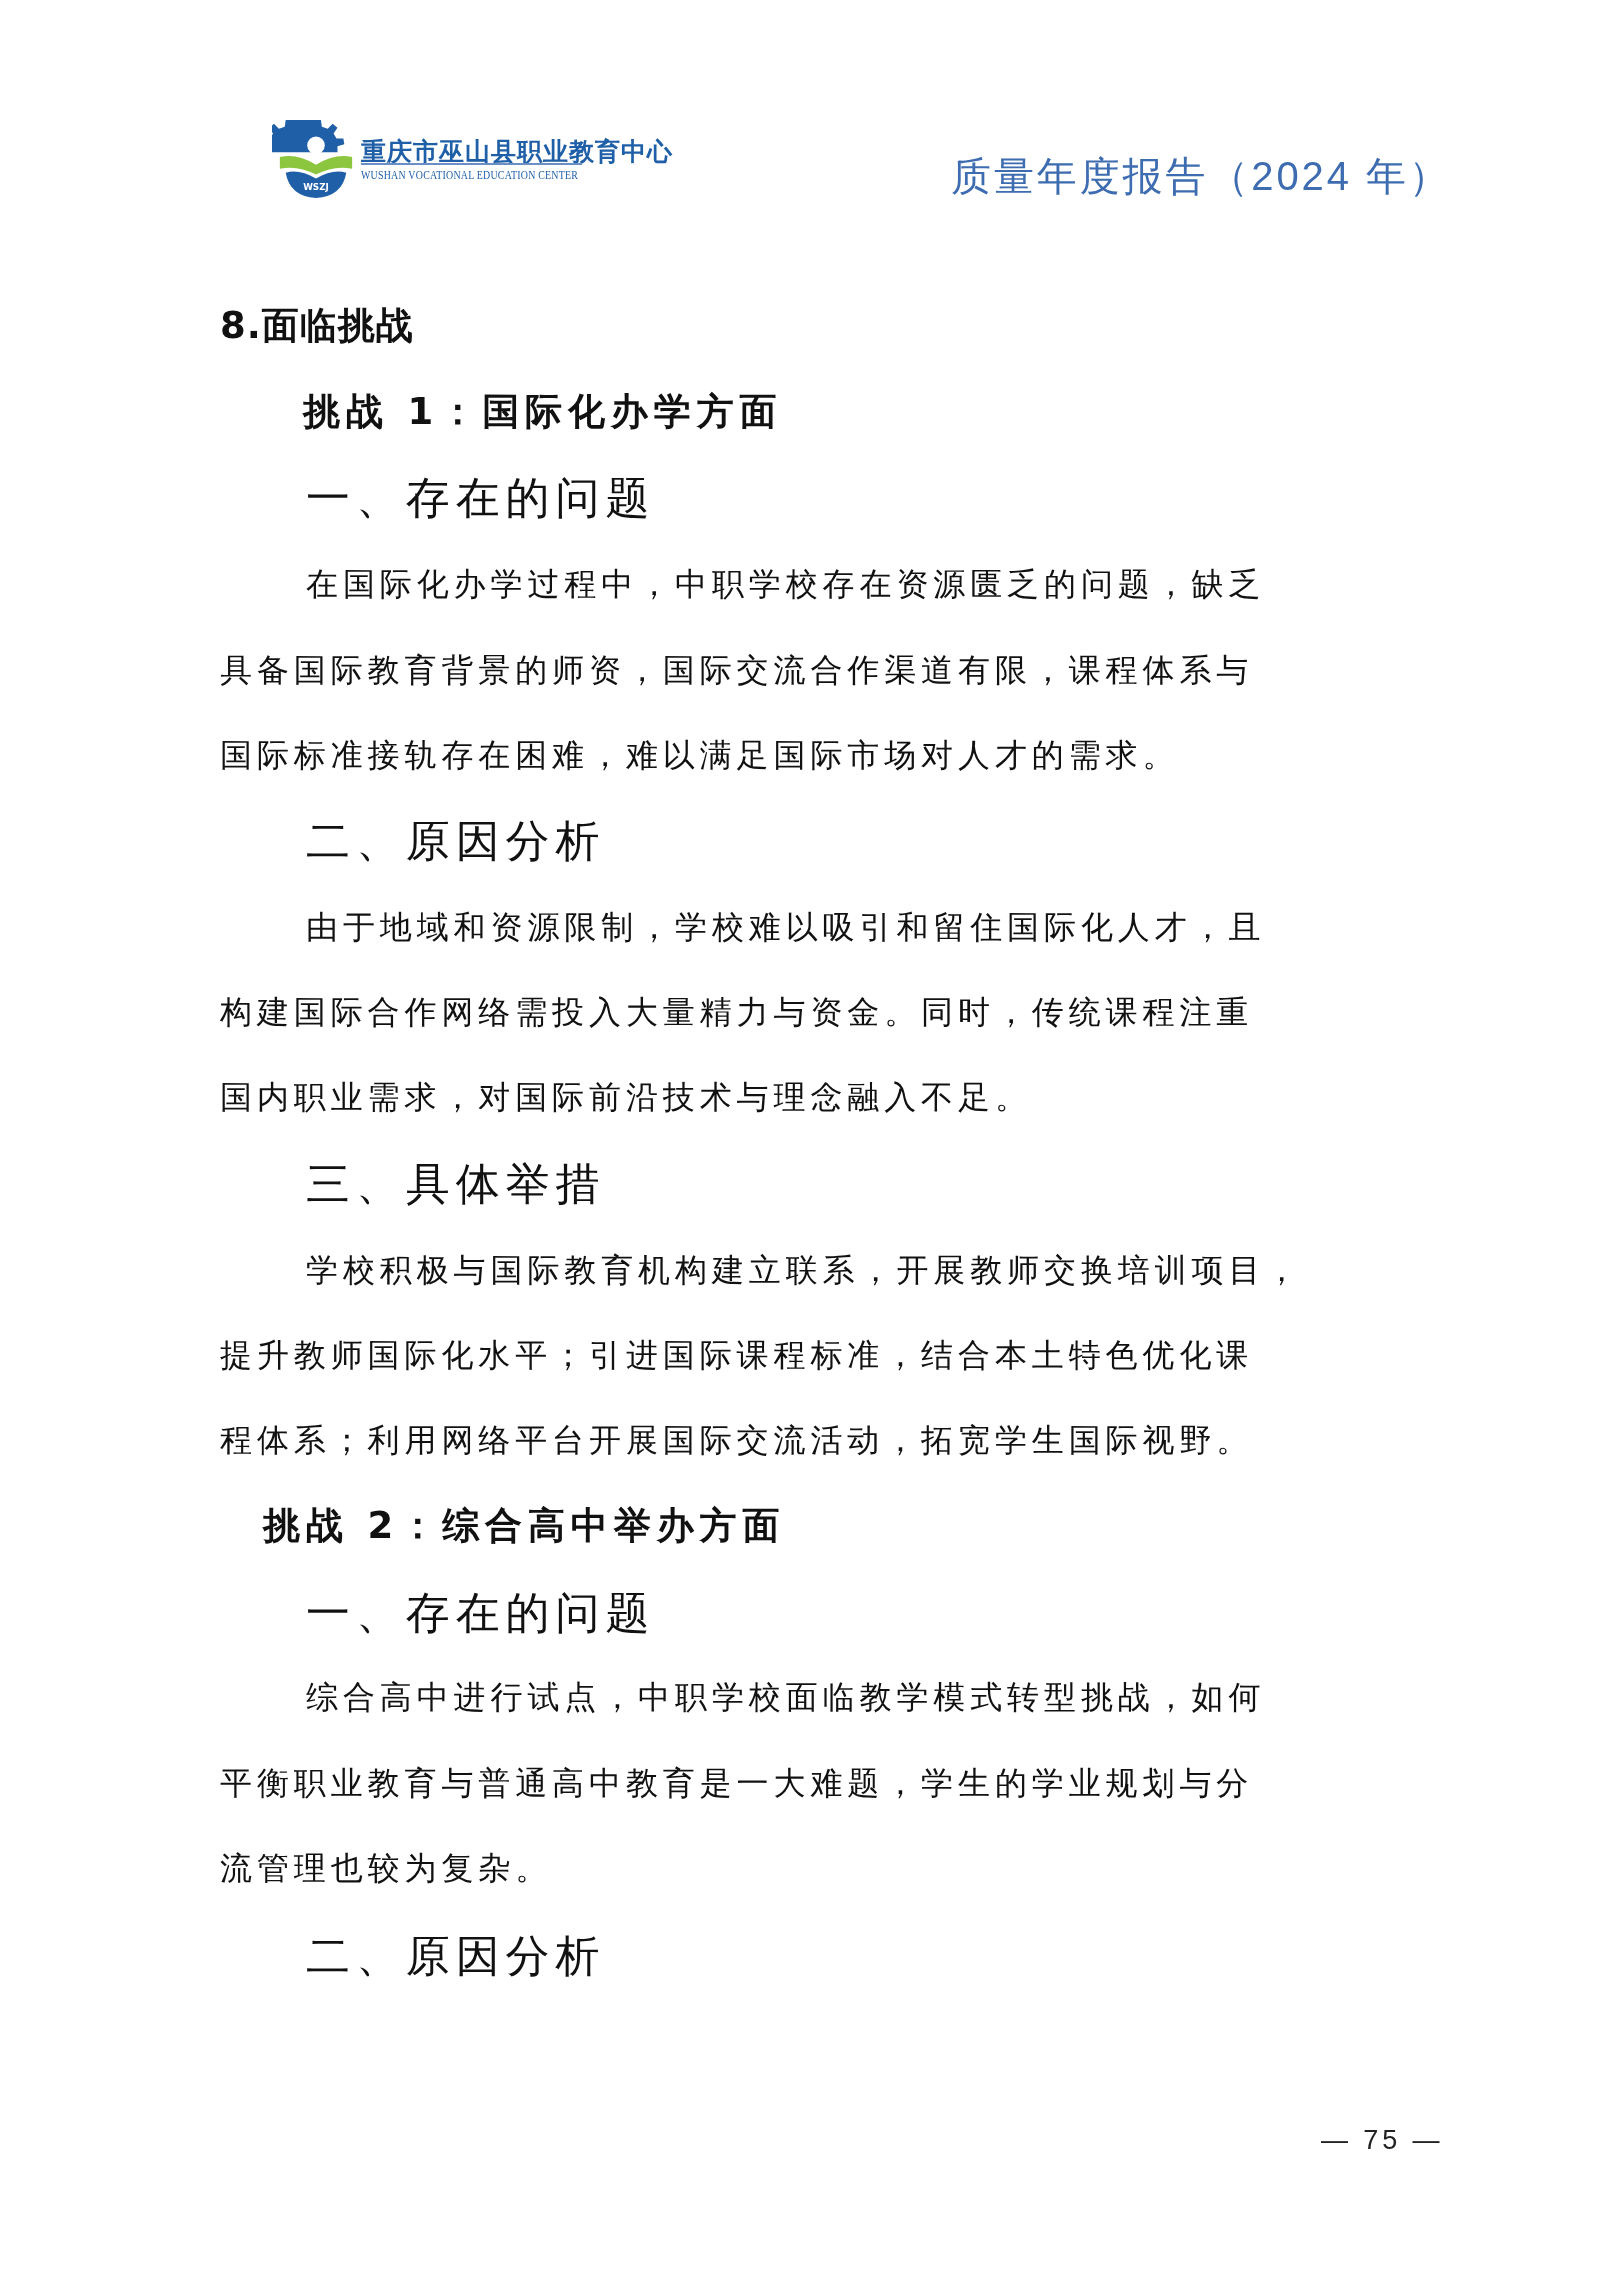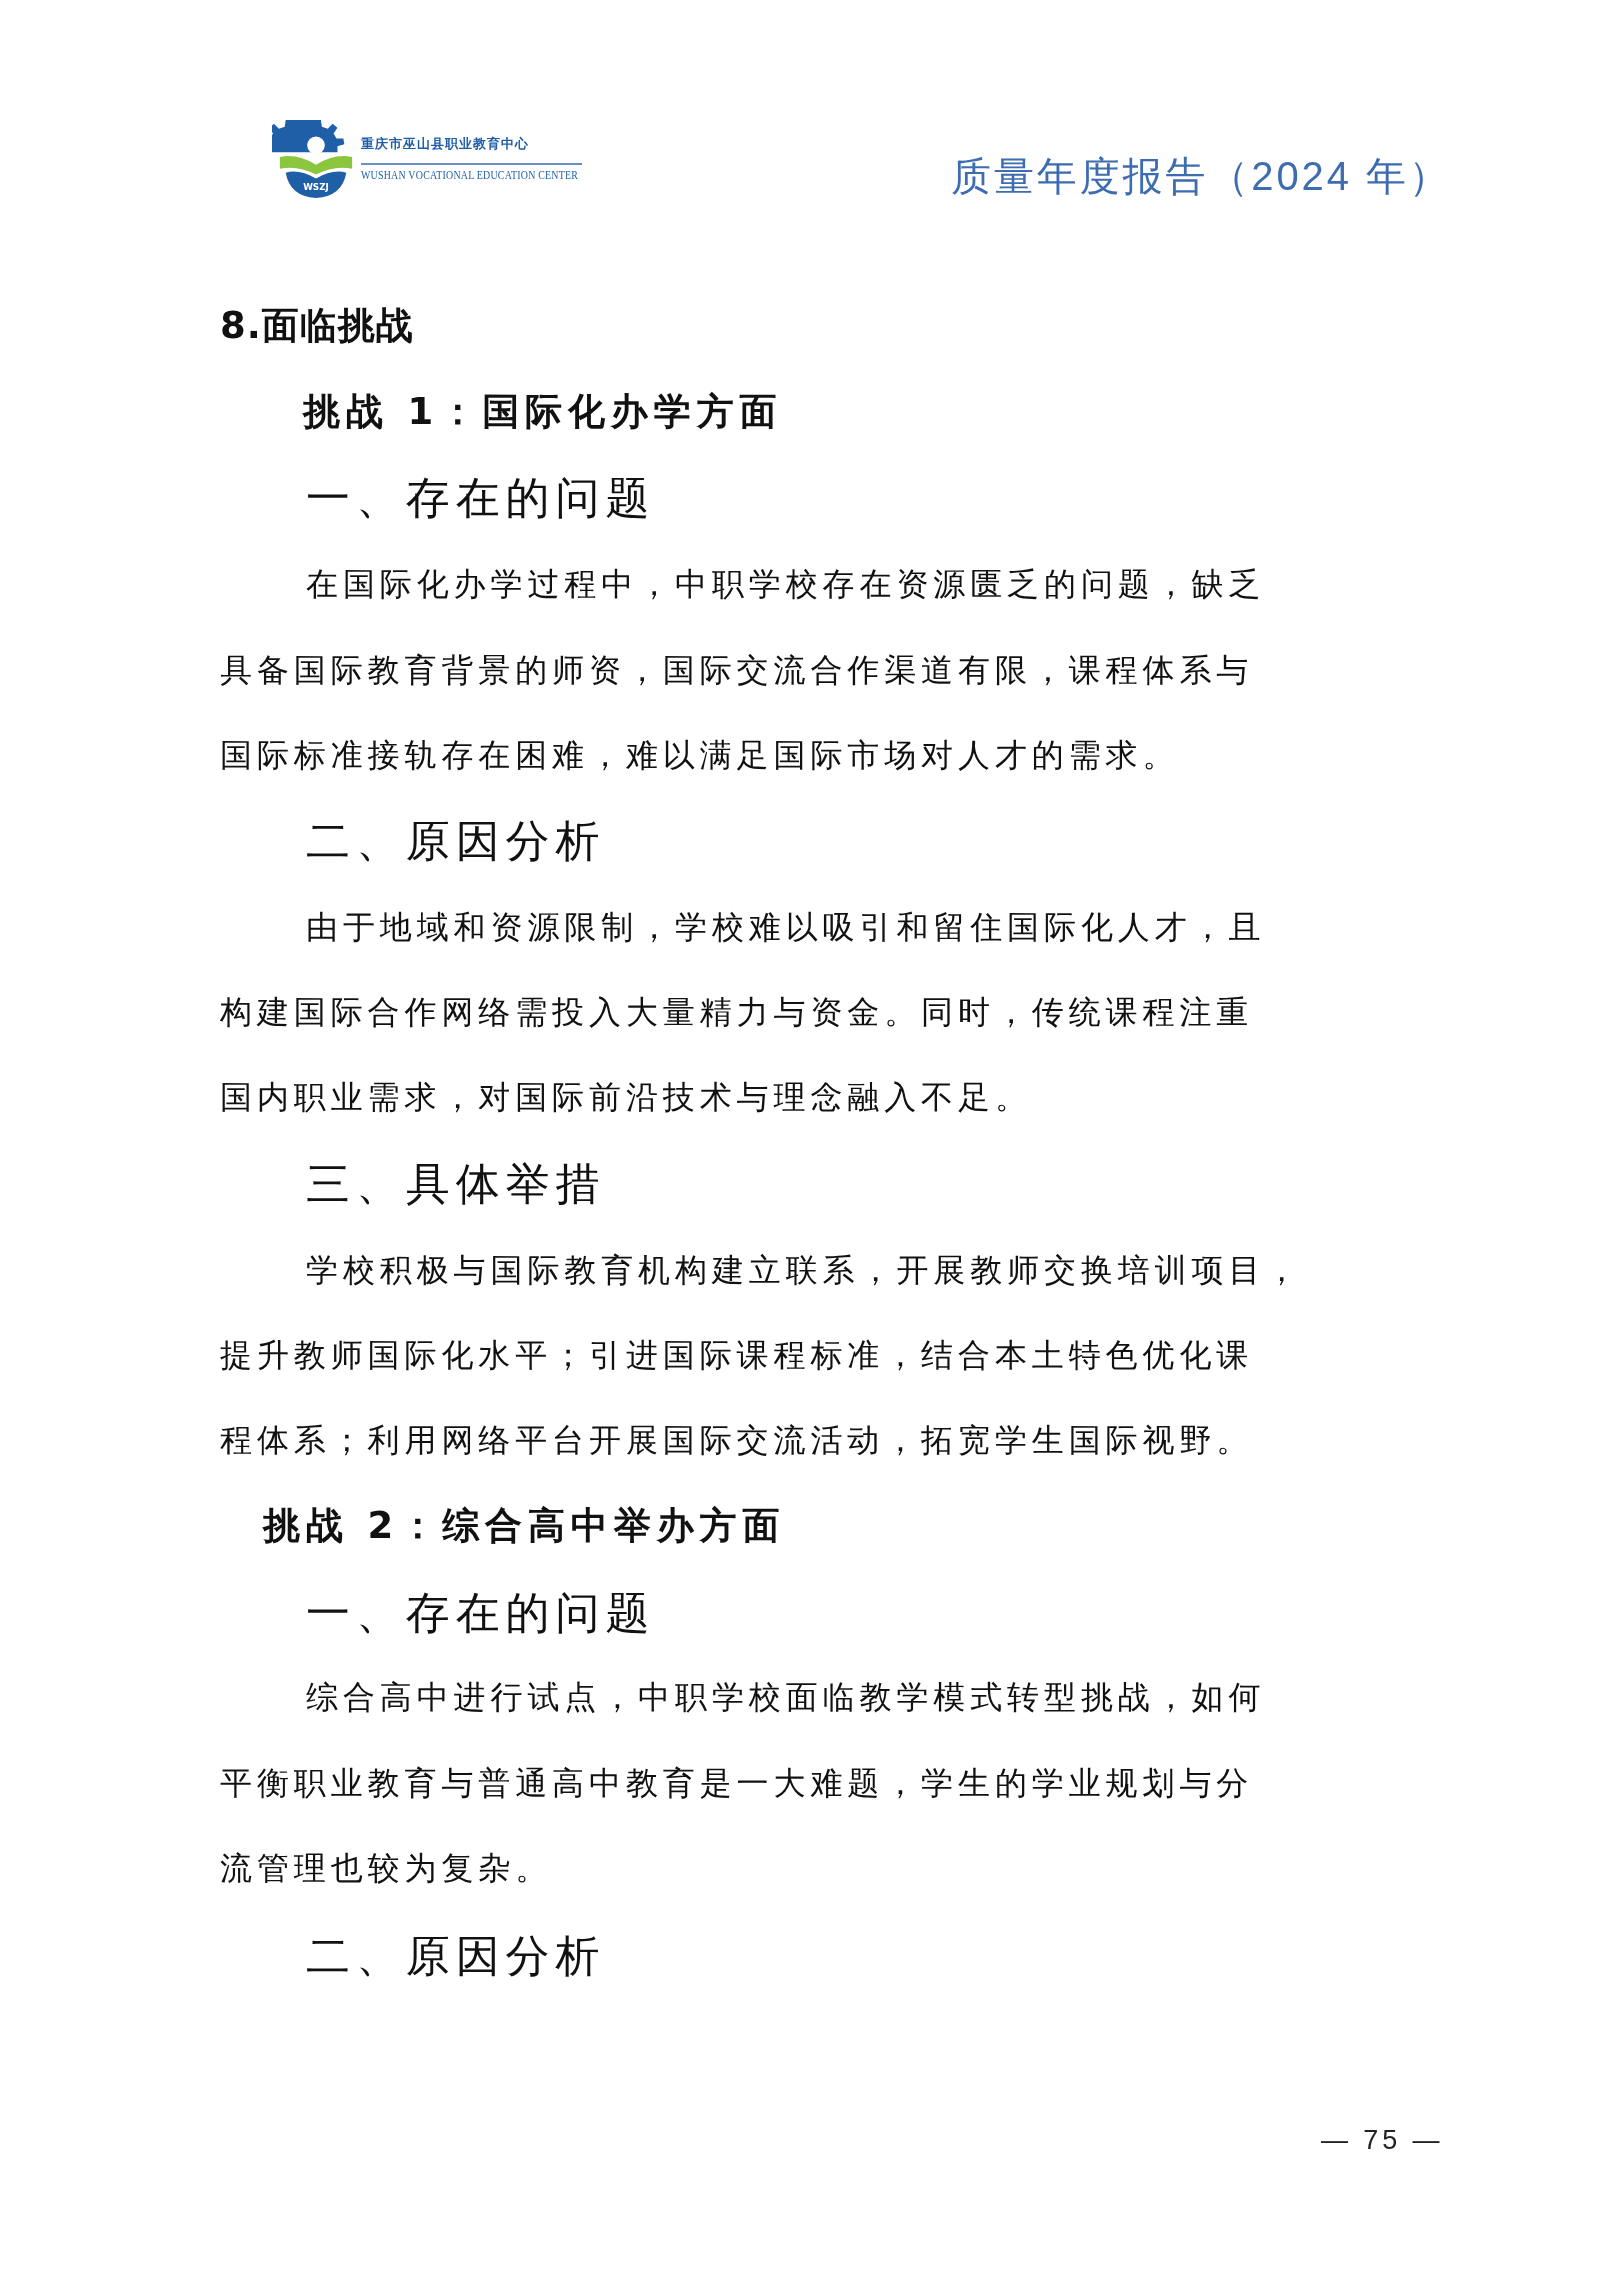--- a/index.html
+++ b/index.html
@@ -2,21 +2,21 @@
 <html><head>
 <meta charset="utf-8">
 <style>
   html, body { margin: 0; padding: 0; background: #ffffff; }
   body { width: 1621px; height: 2293px; position: relative; overflow: hidden;
          font-family: "DejaVu Serif", "Liberation Serif", serif; color: #111; }
 
   .header { position: absolute; left: 0; top: 0; width: 1621px; height: 225px; }
   .logo { position: absolute; left: 272px; top: 116px; width: 88px; height: 84px; }
   .logo-text-cn { position: absolute; left: 361px; top: 135px; font-family: "DejaVu Sans", sans-serif;
-                  font-size: 13px; font-weight: bold; color: #1f5fa8; letter-spacing: 1px; }
+                  font-size: 25px; font-weight: bold; color: #1f5fa8; letter-spacing: 1px; }
   .logo-rule { position: absolute; left: 361px; top: 163px; width: 221px; height: 2px; background: #6b8fc4; }
   .logo-text-en { position: absolute; left: 361px; top: 168px; font-family: "Liberation Serif", serif;
                   font-size: 12.7px; color: #1f5fa8; letter-spacing: 0.3px; transform: scaleX(0.78);
                   transform-origin: left top; white-space: nowrap; }
   .report-title { position: absolute; left: 951px; top: 149px; font-family: Liberation Sans, sans-serif;
                   font-size: 40px; color: #3d6cb0; letter-spacing: 2.9px; white-space: nowrap; }
 
   .content { position: absolute; left: 220px; top: 294px; width: 1206px; }
   .line { position: absolute; left: 0; font-size: 36px; line-height: 39px; white-space: nowrap; letter-spacing: 3.9px; }
   .section { font-family: "DejaVu Sans", sans-serif; font-weight: bold; font-size: 37px; letter-spacing: 1px; }

